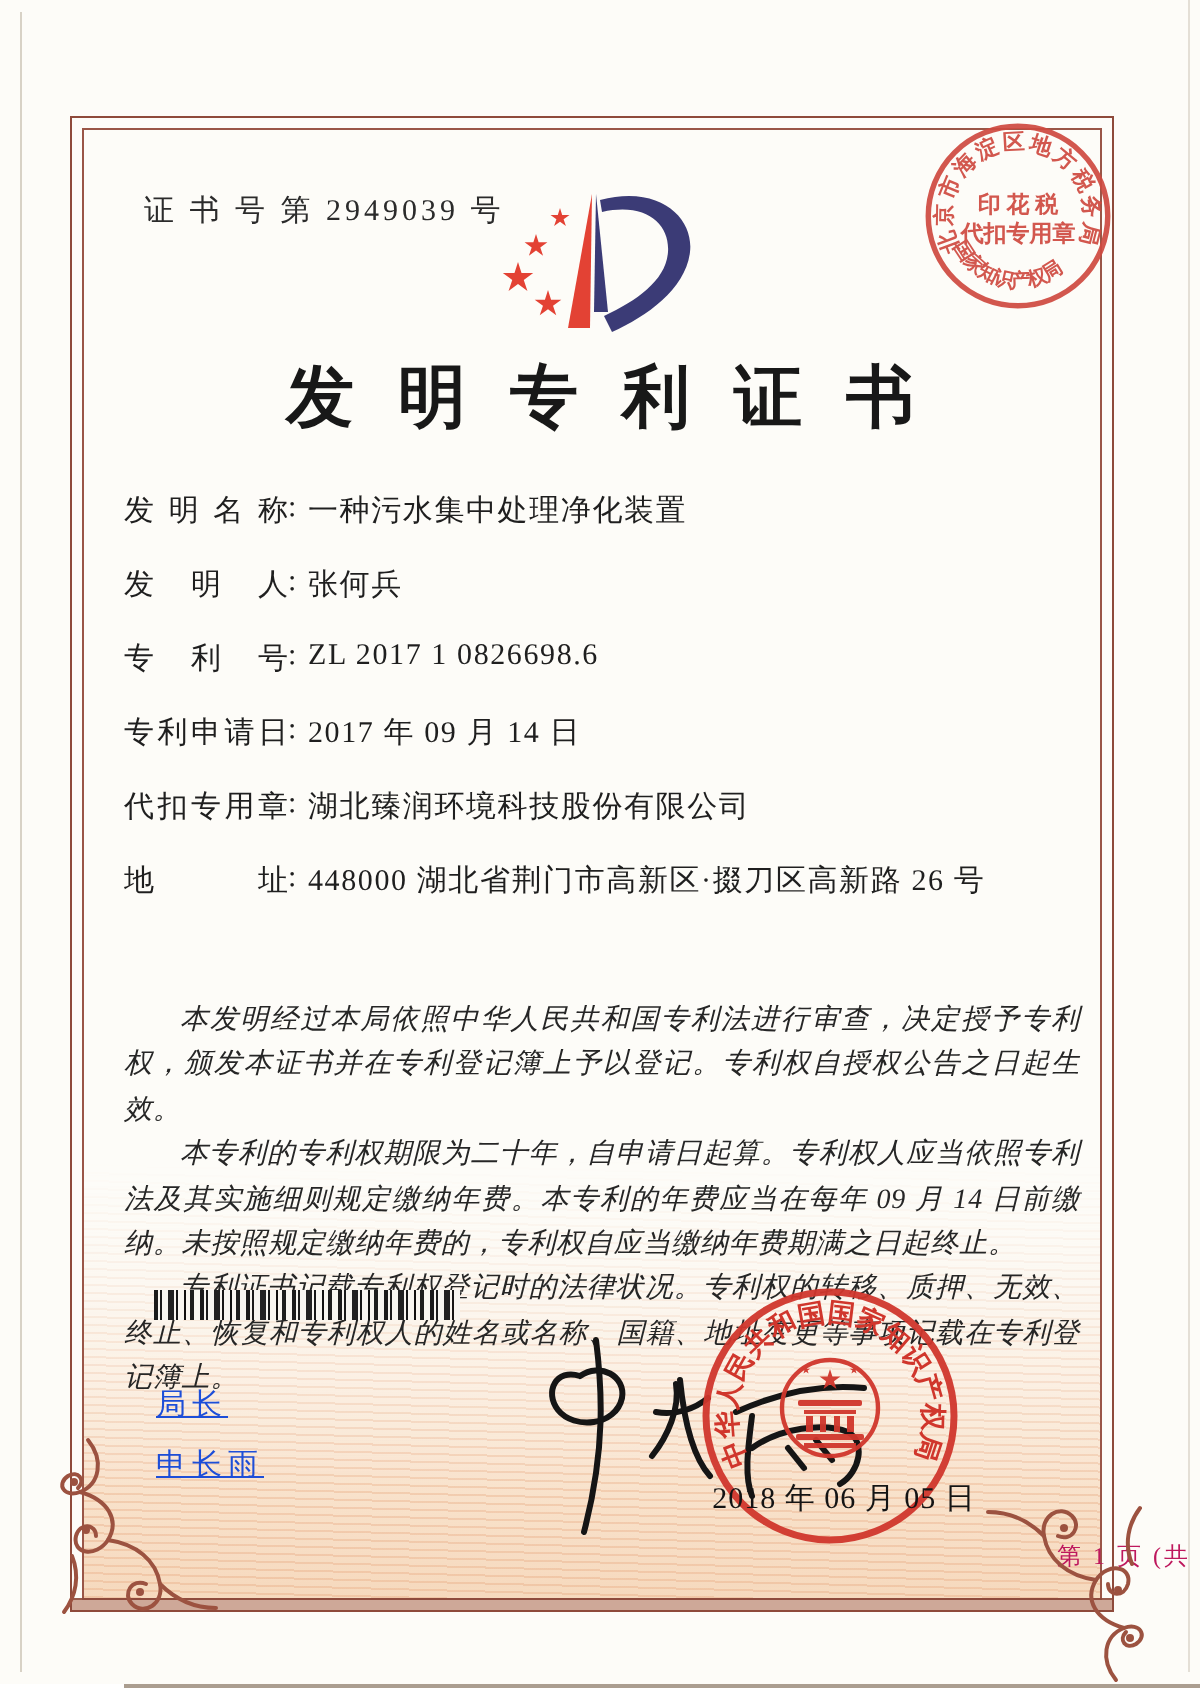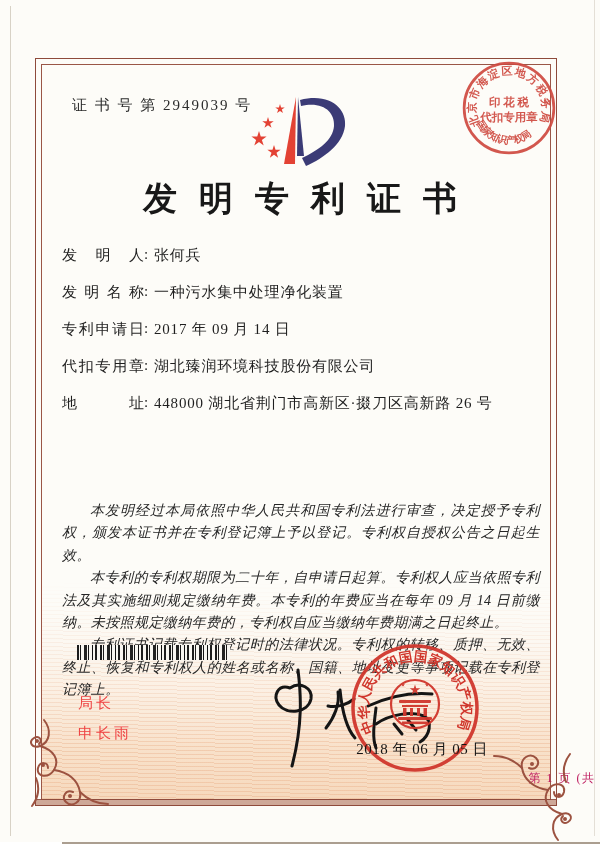--- a/index.html
+++ b/index.html
@@ -55,21 +55,21 @@
 
   
   .barcode{left:77px;top:645px;width:153px;height:15px;
     background:repeating-linear-gradient(90deg,
       #1b1b1b 0 2px,#f8f6f1 2px 3px,#1b1b1b 3px 4px,#f8f6f1 4px 7px,
       #222 7px 10px,#f8f6f1 10px 11px,#161616 11px 12px,#f8f6f1 12px 15px,
       #101010 15px 16px,#f8f6f1 16px 18px,#1d1d1d 18px 20px,#f8f6f1 20px 23px);
   }
 
   .officer{left:78px;top:688px;font-family:"Liberation Sans","DejaVu Sans",sans-serif;
-    font-size:15px;line-height:30px;letter-spacing:3px;color:#ef4444;}
+    font-size:15px;line-height:30px;letter-spacing:3px;color:#1d4ed8;text-decoration:underline;}
 
   .signature{left:252px;top:666px;}
 
   .seal{left:345px;top:638px;}
   .seal-date{left:352px;top:740px;width:140px;font-size:15px;letter-spacing:.5px;color:#141414;text-align:center;}
 
   .stamp{left:461px;top:60px;opacity:.92;}
 
   .footer{left:35px;top:770px;width:596px;text-align:right;font-size:12px;letter-spacing:1.5px;color:#be185d;}
 
@@ -101,24 +101,27 @@
     <polygon transform="translate(25,35) scale(6)" points="0,-1 0.22,-0.31 0.95,-0.31 0.36,0.12 0.59,0.81 0,0.38 -0.59,0.81 -0.36,0.12 -0.95,-0.31 -0.22,-0.31"></polygon>
     <polygon transform="translate(16,51) scale(8)" points="0,-1 0.22,-0.31 0.95,-0.31 0.36,0.12 0.59,0.81 0,0.38 -0.59,0.81 -0.36,0.12 -0.95,-0.31 -0.22,-0.31"></polygon>
     <polygon transform="translate(31,64) scale(7)" points="0,-1 0.22,-0.31 0.95,-0.31 0.36,0.12 0.59,0.81 0,0.38 -0.59,0.81 -0.36,0.12 -0.95,-0.31 -0.22,-0.31"></polygon>
   </g>
 </svg>
 
 <div class="abs title">发明专利证书</div>
 
 <div class="abs fields">
   <div class="field-row">
+    <span class="f-label">发明名称</span><span class="f-colon">:</span><span class="f-value">一种污水集中处理净化装置</span>
+  </div>
+  <div class="field-row">
     <span class="f-label">发明人</span><span class="f-colon">:</span><span class="f-value">张何兵</span>
   </div>
   <div class="field-row">
-    <span class="f-label">发明名称</span><span class="f-colon">:</span><span class="f-value">一种污水集中处理净化装置</span>
+    <span class="f-label">专利号</span><span class="f-colon">:</span><span class="f-value">ZL 2017 1 0826698.6</span>
   </div>
   <div class="field-row">
     <span class="f-label">专利申请日</span><span class="f-colon">:</span><span class="f-value">2017 年 09 月 14 日</span>
   </div>
   <div class="field-row">
     <span class="f-label">代扣专用章</span><span class="f-colon">:</span><span class="f-value">湖北臻润环境科技股份有限公司</span>
   </div>
   <div class="field-row">
     <span class="f-label">地址</span><span class="f-colon">:</span><span class="f-value">448000 湖北省荆门市高新区·掇刀区高新路 26 号</span>
   </div>

